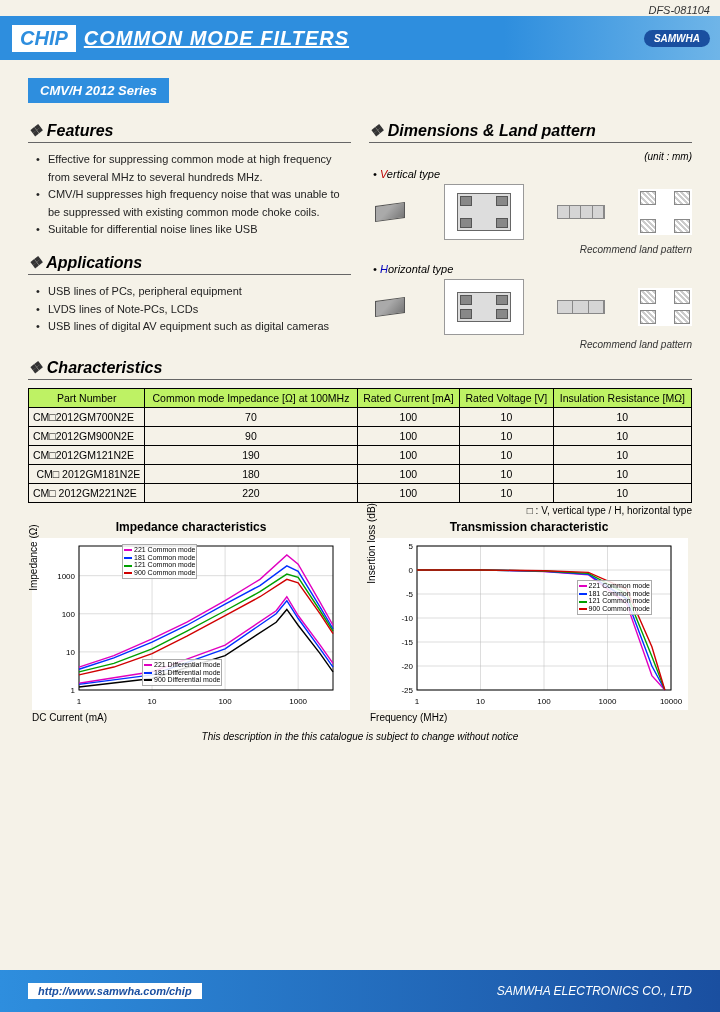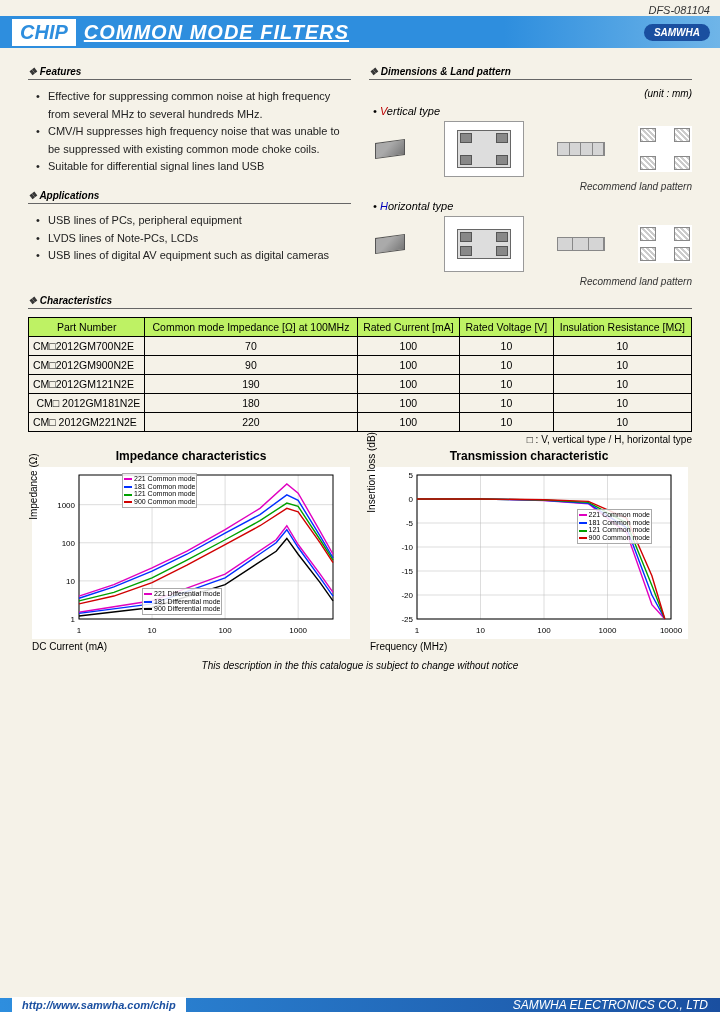--- a/index.html
+++ b/index.html
@@ -1,26 +1,26 @@
 <!DOCTYPE html>
 <html><head>
 <meta charset="utf-8">
 <style>
   * { box-sizing: border-box; margin: 0; padding: 0; }
   body { font-family: Arial, sans-serif; background: #f5f2e8; width: 720px; height: 1012px; position: relative; font-size: 11px; color: #000; }
   .doc-code { position: absolute; top: 4px; right: 10px; font-style: italic; color: #333; }
-  .header-banner { background: linear-gradient(to right, #2e8ede 0%, #2e8ede 70%, #6fb5e8 100%); color: #fff; height: 32px; display: flex; align-items: center; padding: 6px 12px; position: relative; margin-top: 16px; }
+  .header-banner { background: linear-gradient(to right, #2e8ede 0%, #2e8ede 70%, #6fb5e8 100%); color: #fff; height: 44px; display: flex; align-items: center; padding: 6px 12px; position: relative; margin-top: 16px; }
   .header-banner .chip-box { background: #fff; color: #2e8ede; font-weight: bold; font-size: 20px; padding: 2px 8px; margin-right: 8px; font-style: italic; }
   .header-banner .title-text { font-weight: bold; font-size: 20px; font-style: italic; letter-spacing: 1px; text-decoration: underline; }
   .logo { background: #1a4fa0; color: #fff; font-weight: bold; font-size: 10px; padding: 3px 10px; border-radius: 10px; position: absolute; right: 10px; font-style: italic; }
   .content { padding: 18px 28px 0 28px; }
   .series-badge { display: inline-block; background: #2e8ede; color: #fff; font-weight: bold; font-style: italic; padding: 5px 12px; font-size: 13px; margin-bottom: 18px; }
   .two-col { display: flex; gap: 18px; }
   .col { flex: 1; }
-  .sec-head { font-weight: bold; font-style: italic; color: #000; font-size: 10px; border-bottom: 1px solid #666; padding-bottom: 2px; margin-bottom: 8px; }
+  .sec-head { font-weight: bold; font-style: italic; color: #000; font-size: 16px; border-bottom: 1px solid #666; padding-bottom: 2px; margin-bottom: 8px; }
   .sec-head::before { content: "❖ "; color: #333; }
   ul.bullets { list-style: none; padding-left: 8px; margin-bottom: 14px; }
   ul.bullets li { padding-left: 12px; position: relative; line-height: 1.6; color: #222; }
   ul.bullets li::before { content: "•"; position: absolute; left: 0; }
   .unit-note { text-align: right; font-style: italic; font-size: 10px; }
   .dim-label { font-style: italic; margin: 6px 0 4px 4px; }
   .dim-label .v { color: #b00; }
   .dim-label .h { color: #00b; }
   .dia-row { display: flex; gap: 8px; align-items: center; justify-content: space-between; margin-bottom: 4px; }
   .dia-box { background: #fff; border: 1px solid #999; width: 80px; height: 56px; display: flex; align-items: center; justify-content: center; position: relative; }
@@ -40,43 +40,44 @@
   .chart-row { display: flex; gap: 20px; margin-top: 4px; padding: 0 4px; }
   .chart { flex: 1; }
   .chart-title { text-align: center; font-weight: bold; font-size: 12px; margin-bottom: 4px; }
   .chart-svg-wrap { background: #fff; width: 100%; height: 172px; position: relative; border: none; }
   .ylab { position: absolute; left: -4px; top: 50%; transform: rotate(-90deg) translateX(50%); transform-origin: left top; font-size: 10px; }
   .xlab { font-size: 10px; margin-top: 2px; }
   .legend-sm { position: absolute; font-size: 7px; background: rgba(255,255,255,0.85); padding: 1px; border: 1px solid #aaa; }
   .legend-sm div { white-space: nowrap; line-height: 1.1; }
   .legend-sm .sw { display: inline-block; width: 8px; height: 2px; margin-right: 2px; vertical-align: middle; }
   .disclaimer { text-align: center; font-style: italic; font-size: 10px; margin-top: 8px; }
-  .footer { position: absolute; bottom: 0; left: 0; right: 0; height: 14px; background: linear-gradient(to right, #2e8ede 0%, #1a4fa0 100%); color: #fff; display: flex; align-items: center; justify-content: space-between; padding: 0 12px; font-style: italic; font-size: 12px; }
+  .footer { position: absolute; bottom: 0; left: 0; right: 0; height: 42px; background: linear-gradient(to right, #2e8ede 0%, #1a4fa0 100%); color: #fff; display: flex; align-items: center; justify-content: space-between; padding: 0 28px; font-style: italic; font-size: 12px; }
   .footer .url { background:#fff; color: #1a4fa0; padding: 2px 10px; font-weight: bold; font-size: 11px; }
 </style>
 </head>
 <body>
 
 <div class="doc-code">DFS-081104</div>
 
 <div class="header-banner">
   <span class="chip-box">CHIP</span>
   <span class="title-text">COMMON MODE FILTERS</span>
   <span class="logo">SAMWHA</span>
 </div>
 
 <div class="content">
+  <div class="series-badge">CMV/H 2012 Series</div>
 
   <div class="two-col">
     <div class="col">
       <div class="sec-head">Features</div>
       <ul class="bullets">
-        <li>Effective for suppressing common noise at high frequency from several MHz to several hundreds MHz.</li>
+        <li>Effective for suppressing common mode at high frequency from several MHz to several hundreds MHz.</li>
         <li>CMV/H suppresses high frequency noise that was unable to be suppressed with existing common mode choke coils.</li>
-        <li>Suitable for differential signal lines land USB</li>
+        <li>Suitable for differential noise lines like USB</li>
       </ul>
       <div class="sec-head">Applications</div>
       <ul class="bullets">
         <li>USB lines of PCs, peripheral equipment</li>
         <li>LVDS lines of Note-PCs, LCDs</li>
         <li>USB lines of digital AV equipment such as digital cameras</li>
       </ul>
     </div>
     <div class="col">
       <div class="sec-head">Dimensions &amp; Land pattern</div>

